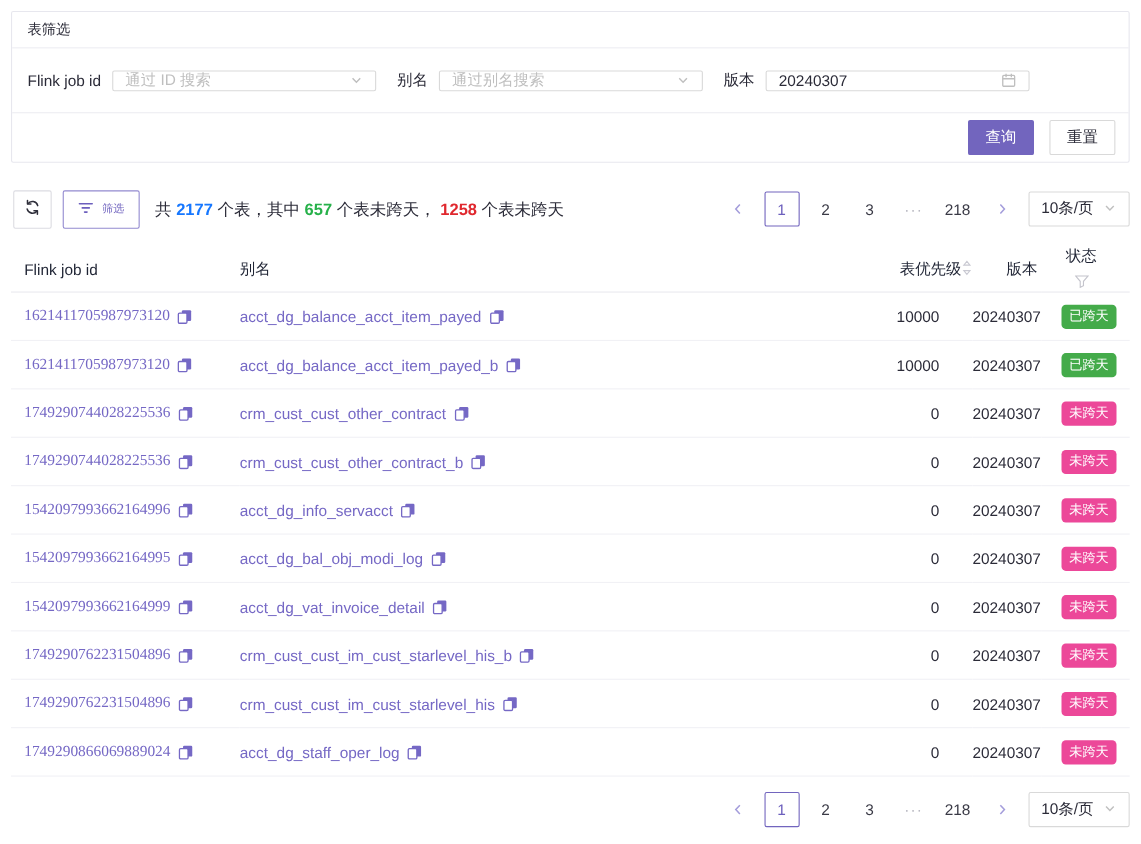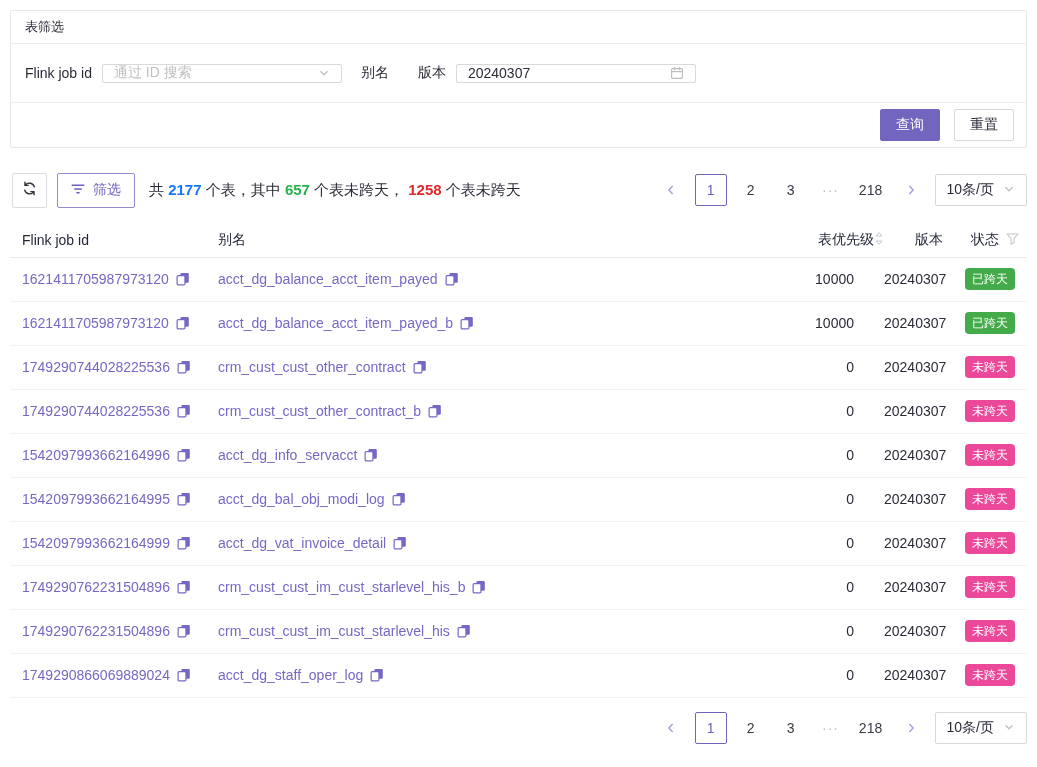--- a/index.html
+++ b/index.html
@@ -45,21 +45,21 @@
 
   
   .toolbar { margin-top:24px; display:flex; align-items:center; height:36px; }
   .icon-btn {
     width:35px; height:35px; border:1px solid #dcdce2; border-radius:2px;
     background:#fff; display:flex; align-items:center; justify-content:center; cursor:pointer;
     margin-left:2px; color:#2e2e3a;
   }
   .filter-btn {
     margin-left:10px; height:35px; padding:0 13px; border:1px solid #938ad0;
-    border-radius:2px; background:#fff; color:#6c5fbd; font-size:14px;
+    border-radius:2px; background:#fff; color:#6c5fbd; font-size:10px;
     display:flex; align-items:center; gap:8px; cursor:pointer;
   }
   .summary { margin-left:14px; font-size:15px; color:#2b2b38; white-space:nowrap; }
   .summary .num { font-weight:600; }
   .num-total { color:#1677ff; }
   .num-crossed { color:#27b14a; }
   .num-uncrossed { color:#e0282e; }
 
   
   .pager { margin-left:auto; display:flex; align-items:center; }
@@ -82,23 +82,23 @@
   
   table.grid { margin-top:16px; width:1017px; border-collapse:collapse; table-layout:fixed; }
   .grid th {
     height:33px; border-bottom:1px solid #e9e9ef; padding:0;
     font-size:14px; font-weight:500; color:#1f2434; text-align:left;
   }
   .grid th .th-inner { display:flex; align-items:center; }
   .grid th.c1 .th-inner { padding-left:12px; }
   .grid th.c3 .th-inner { justify-content:flex-end; gap:0; }
   .grid th.c4 .th-inner { justify-content:flex-end; padding-right:4px; }
-  .grid th.c5 .th-inner { justify-content:flex-end; gap:7px; padding-right:8px; }
+  .grid th.c5 .th-inner { justify-content:flex-end; gap:7px; padding-right:8px;flex-direction:column; }
   .grid td { height:44px; border-bottom:1px solid #f1f1f5; padding:0; font-size:14px; color:#2b2b38; }
-  .grid td.c1 { padding-left:12px; }
+  .grid td.c1 { padding-left:12px;font-family:Liberation Serif, serif; }
   .grid td.c3 { text-align:right; padding-right:30px; }
   .grid td.c4 { text-align:right; padding-right:4px; }
   .grid td.c5 { text-align:right; padding-right:12px; }
   .cell-link { display:inline-flex; align-items:center; }
   .link { color:#7568c5; cursor:pointer; white-space:nowrap; }
   .copy-btn { display:inline-flex; margin-left:7px; color:#7568c5; cursor:pointer; }
   .badge {
     display:inline-flex; align-items:center; justify-content:center;
     height:22px; padding:0 7px; border-radius:4px; font-size:12px; color:#fff; white-space:nowrap;
   }
@@ -123,20 +123,28 @@
           <span class="ph">通过 ID 搜索</span>
           <span class="suffix js-icon">
               <svg width="12" height="12" viewBox="0 0 12 12">
                 <path d="M2.5 4.2 6 7.8 9.5 4.2" fill="none" stroke="#bfbfbf" stroke-width="1.3"></path>
               </svg>
             </span>
         </div>
       </div>
       <div class="group">
         <span class="f-label">别名</span>
+        <div class="ctrl">
+          <span class="ph">通过别名搜索</span>
+          <span class="suffix js-icon">
+              <svg width="12" height="12" viewBox="0 0 12 12">
+                <path d="M2.5 4.2 6 7.8 9.5 4.2" fill="none" stroke="#bfbfbf" stroke-width="1.3"></path>
+              </svg>
+            </span>
+        </div>
       </div>
       <div class="group">
         <span class="f-label">版本</span>
         <div class="ctrl">
           <span class="val">20240307</span>
           <span class="suffix js-icon">
               <svg width="14" height="14" viewBox="0 0 14 14">
                 <rect x="1.6" y="2.6" width="10.8" height="9.8" rx="1" fill="none" stroke="#bfbfbf" stroke-width="1.2"></rect>
                 <path d="M1.6 5.6h10.8M4.6 1v3.2M9.4 1v3.2" stroke="#bfbfbf" stroke-width="1.2" fill="none"></path>
               </svg>

